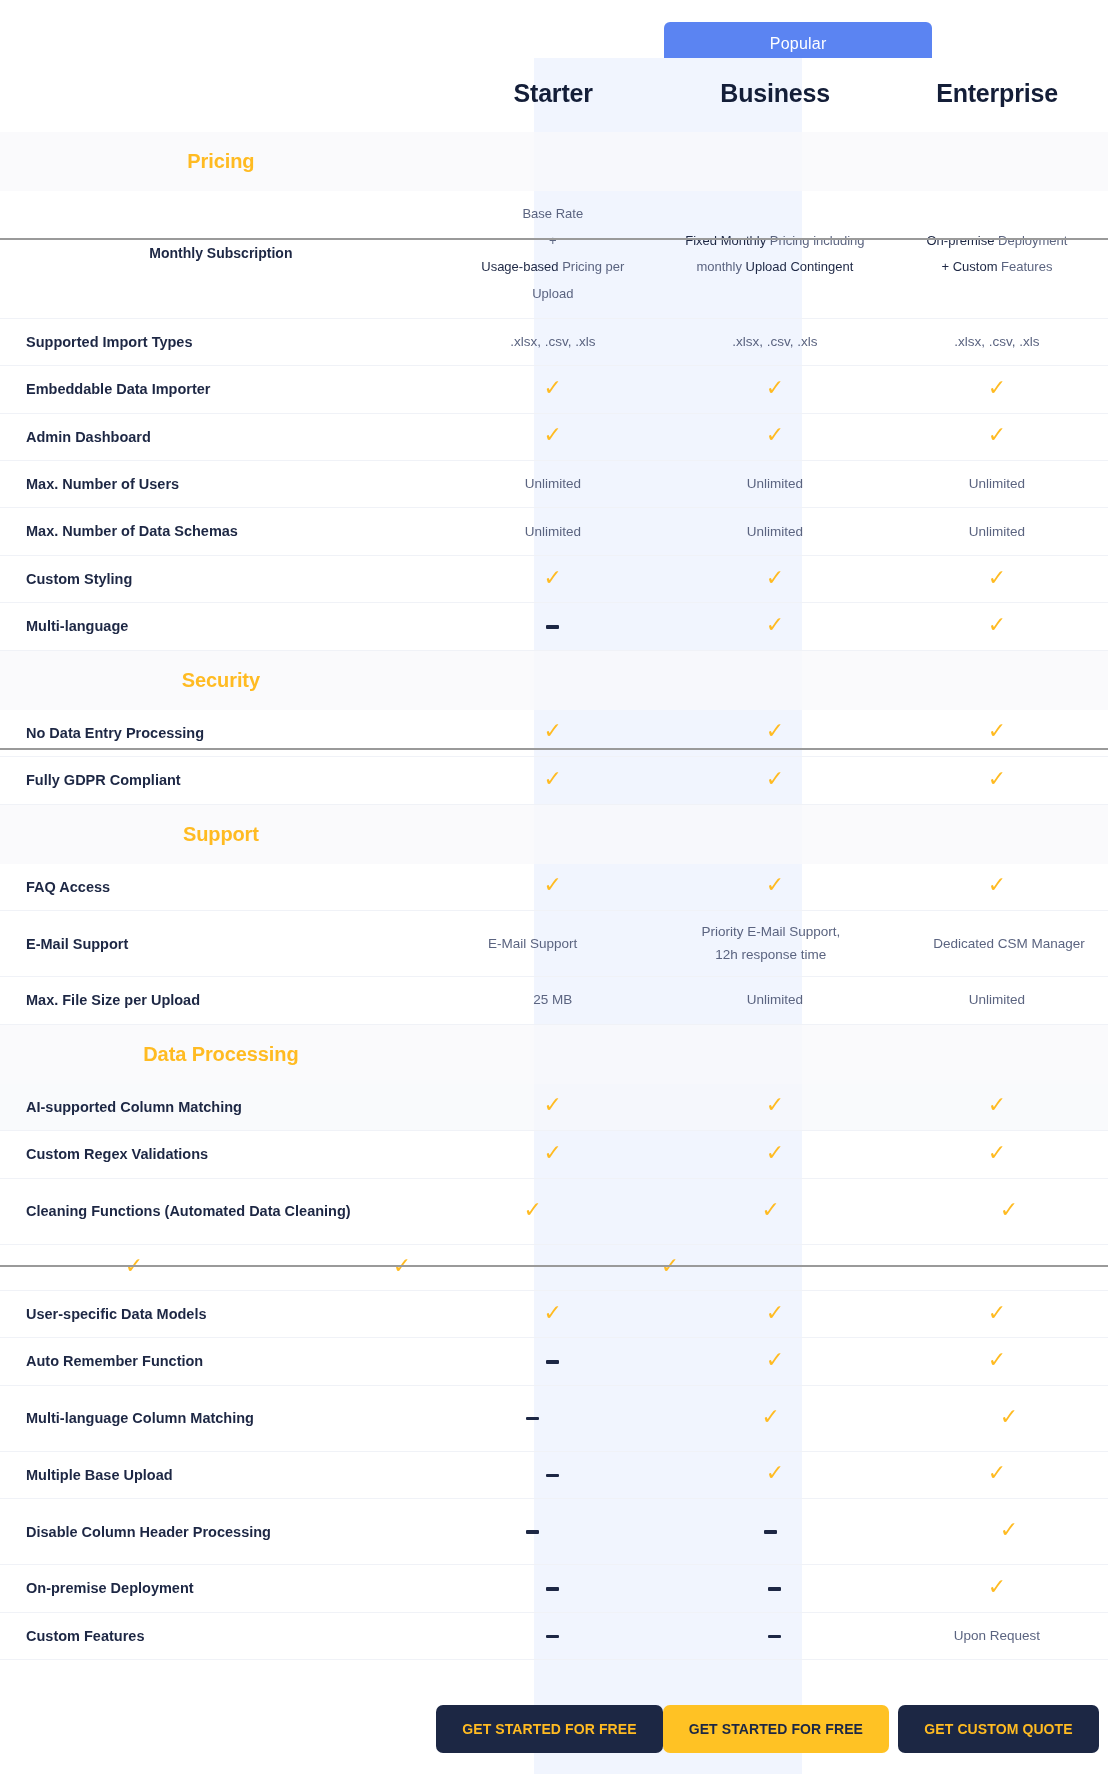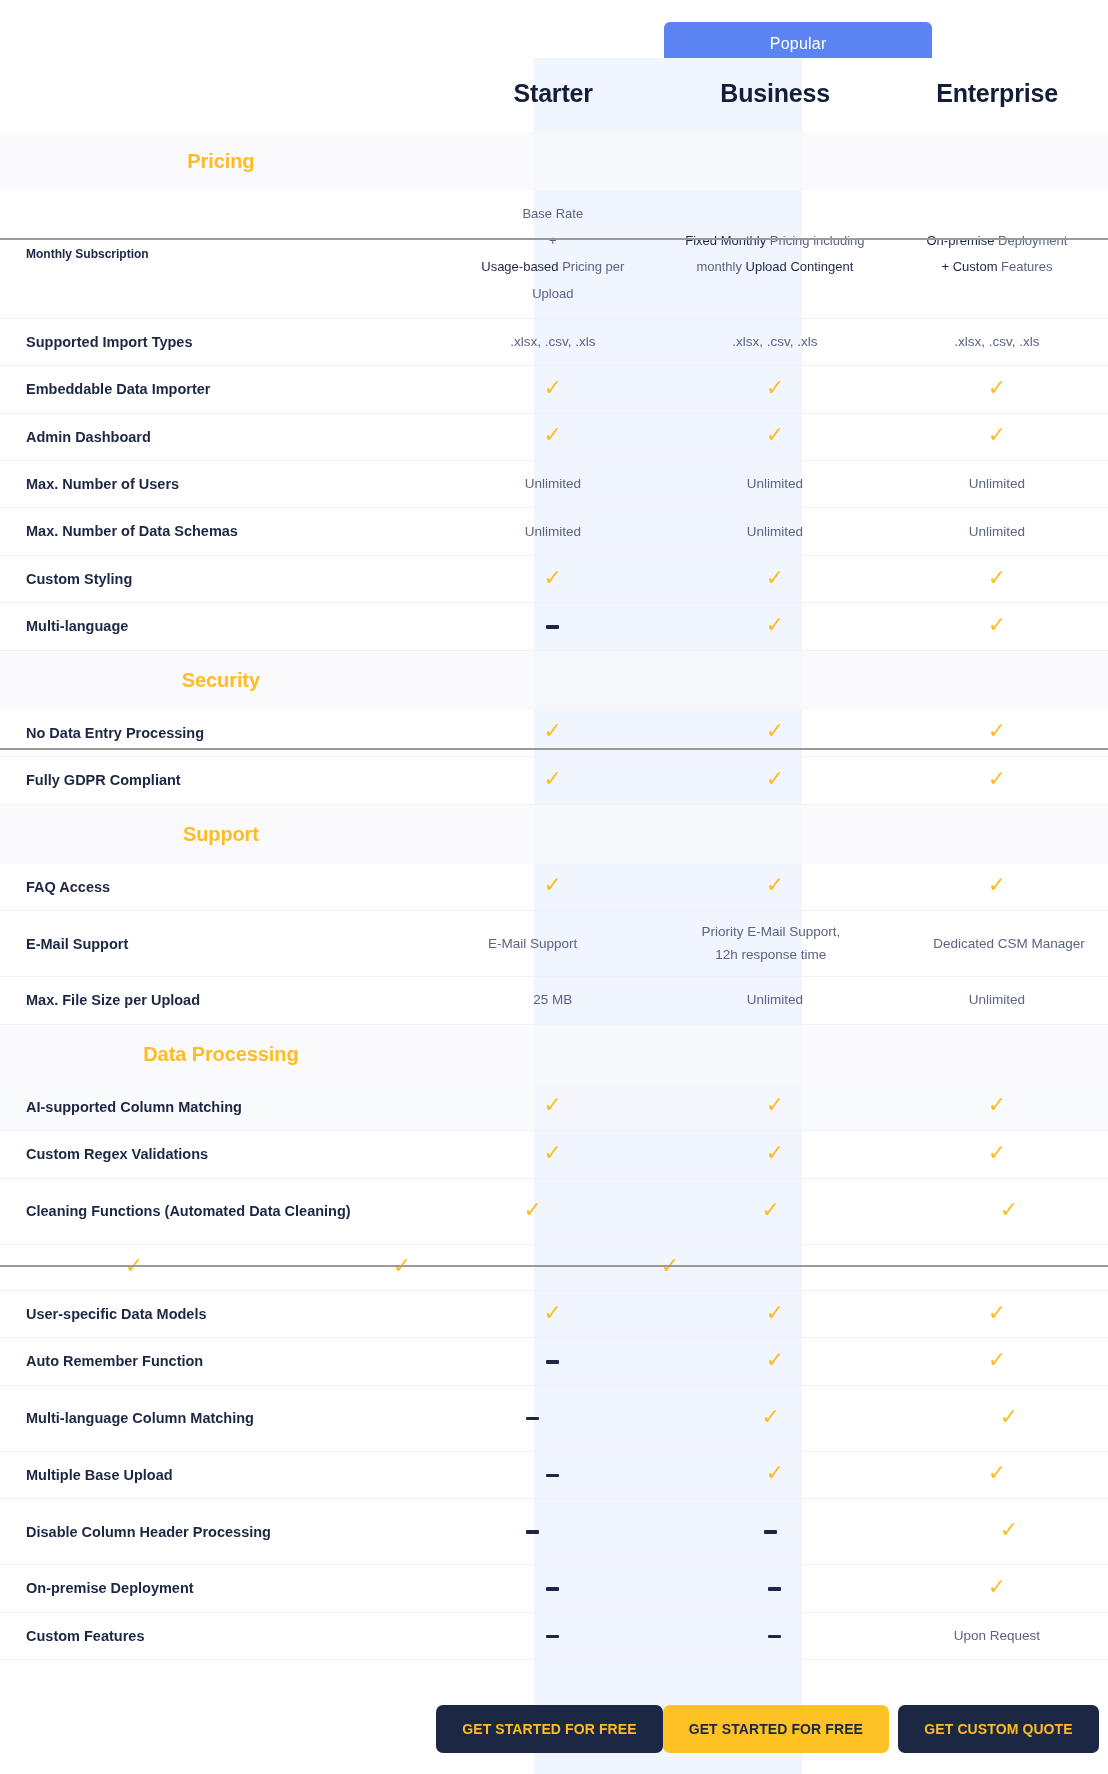--- a/index.html
+++ b/index.html
@@ -113,21 +113,21 @@
     letter-spacing: -0.1px;
     padding-top: 14px;
     padding-bottom: 14px;
     text-align: center;
   }
   .row.section .c-val { background: transparent; }
 
   
   .row.pricing-row { min-height: 96px; }
   .row.pricing-row .c-val { font-size: 13px; line-height: 2.05; }
-  .row.pricing-row .c-feature { font-size: 12px; }
+  .row.pricing-row .c-feature { font-size: 14px; text-align: center; }
 
   .row.tall { min-height: 66px; gap: 40px; }
 
   
   .em { font-weight: 400; color: #1d2744; }
 
   
   .mark-check {
     display: inline-block;
     color: #ffbb22;

